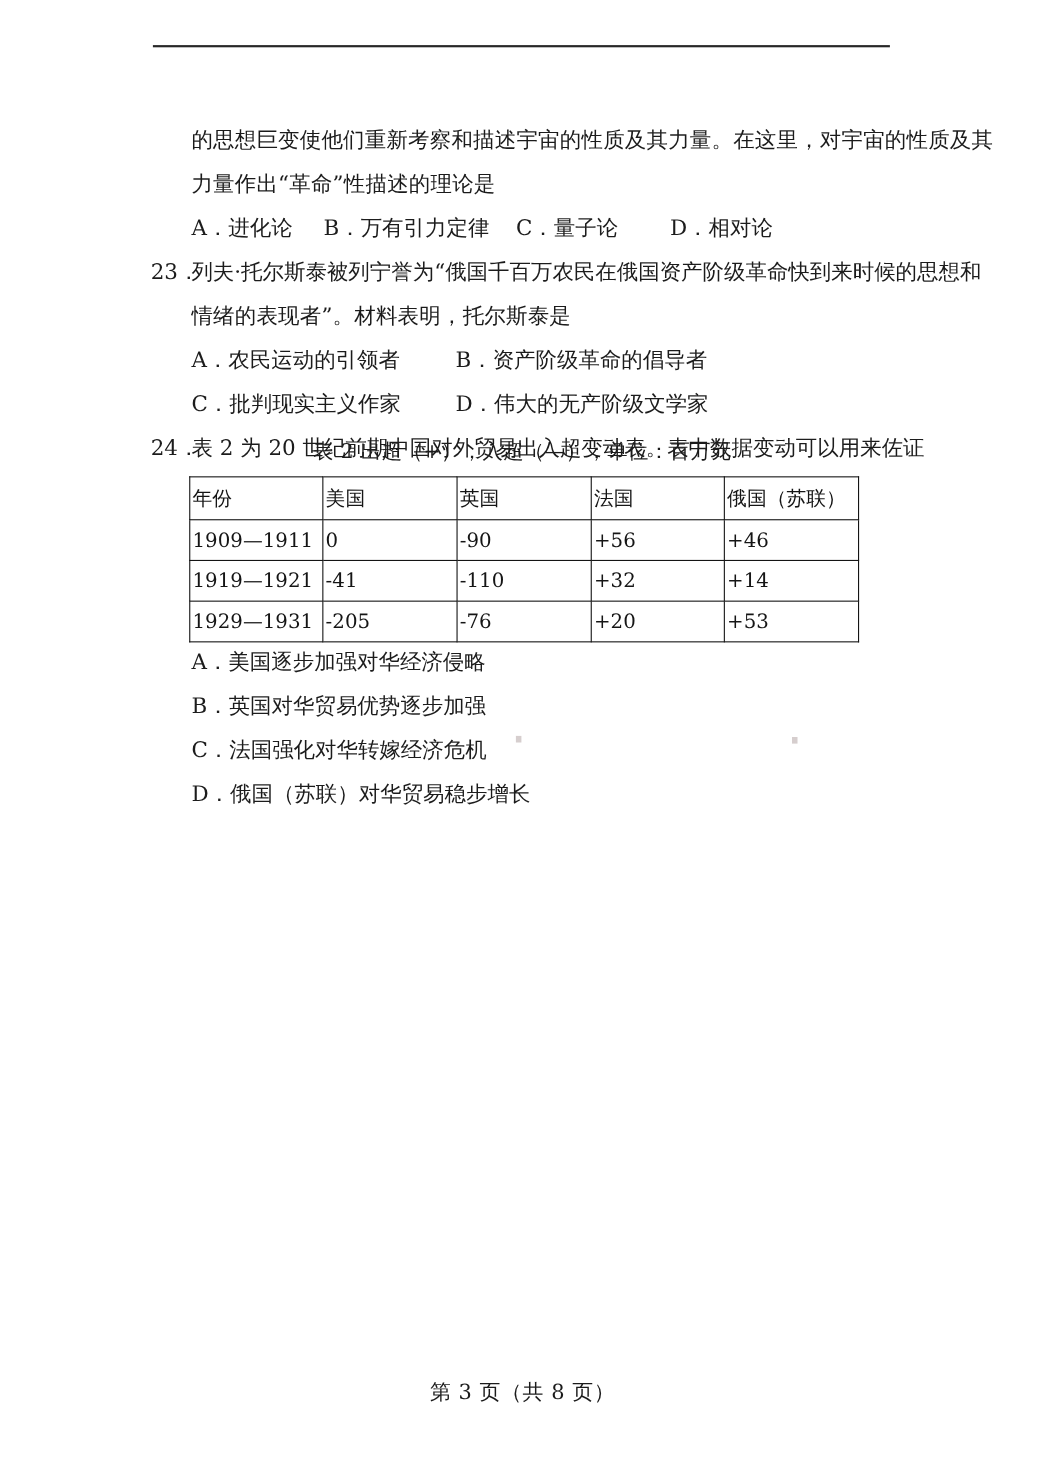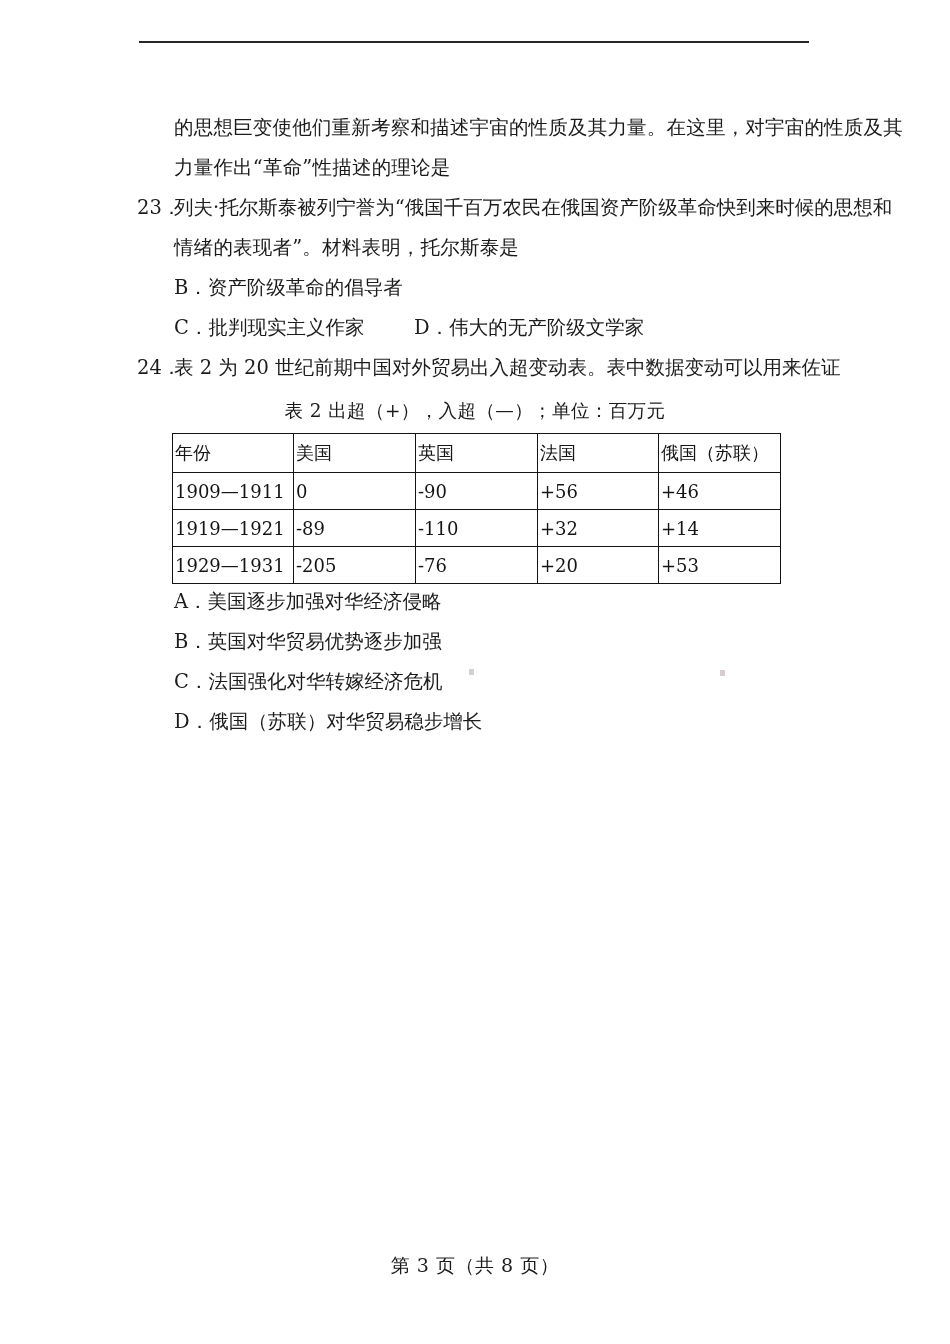--- a/index.html
+++ b/index.html
@@ -167,27 +167,31 @@
 <body>
 
 <div class="page">
 
   <div class="header-rule"></div>
 
   <div class="content">
 
     <div class="line indent">的思想巨变使他们重新考察和描述宇宙的性质及其力量。在这里，对宇宙的性质及其</div>
     <div class="line indent">力量作出“革命”性描述的理论是</div>
+    <div class="opt-row opt-row-inline">
+      <span class="opt"><span class="opt-label">A．</span><span>进化论</span></span><span class="opt"><span class="opt-label">B．</span><span>万有引力定律</span></span><span class="opt"><span class="opt-label">C．</span><span>量子论</span></span><span class="opt"><span class="opt-label">D．</span><span>相对论</span></span>
+    </div>
 
     <div class="qnum-line">
       <span class="qnum">23．</span>
         <span>列夫·托尔斯泰被列宁誉为“俄国千百万农民在俄国资产阶级革命快到来时候的思想和</span>
     </div>
     <div class="line indent">情绪的表现者”。材料表明，托尔斯泰是</div>
     <div class="opt-row opt-2col">
+      <span class="opt col-a"><span class="opt-label">A．</span><span>农民运动的引领者</span></span>
         <span class="opt"><span class="opt-label">B．</span><span>资产阶级革命的倡导者</span></span>
     </div>
     <div class="opt-row opt-2col">
       <span class="opt col-a"><span class="opt-label">C．</span><span>批判现实主义作家</span></span>
         <span class="opt"><span class="opt-label">D．</span><span>伟大的无产阶级文学家</span></span>
     </div>
 
     <div class="qnum-line">
       <span class="qnum">24．</span>
         <span>表 2 为 20 世纪前期中国对外贸易出入超变动表。表中数据变动可以用来佐证</span>
@@ -215,21 +219,21 @@
         </tr>
         <tr>
           <td>1909—1911</td>
           <td>0</td>
           <td>-90</td>
           <td>+56</td>
           <td>+46</td>
         </tr>
         <tr>
           <td>1919—1921</td>
-          <td>-89</td>
+          <td>-41</td>
           <td>-110</td>
           <td>+32</td>
           <td>+14</td>
         </tr>
         <tr>
           <td>1929—1931</td>
           <td>-205</td>
           <td>-76</td>
           <td>+20</td>
           <td>+53</td>

